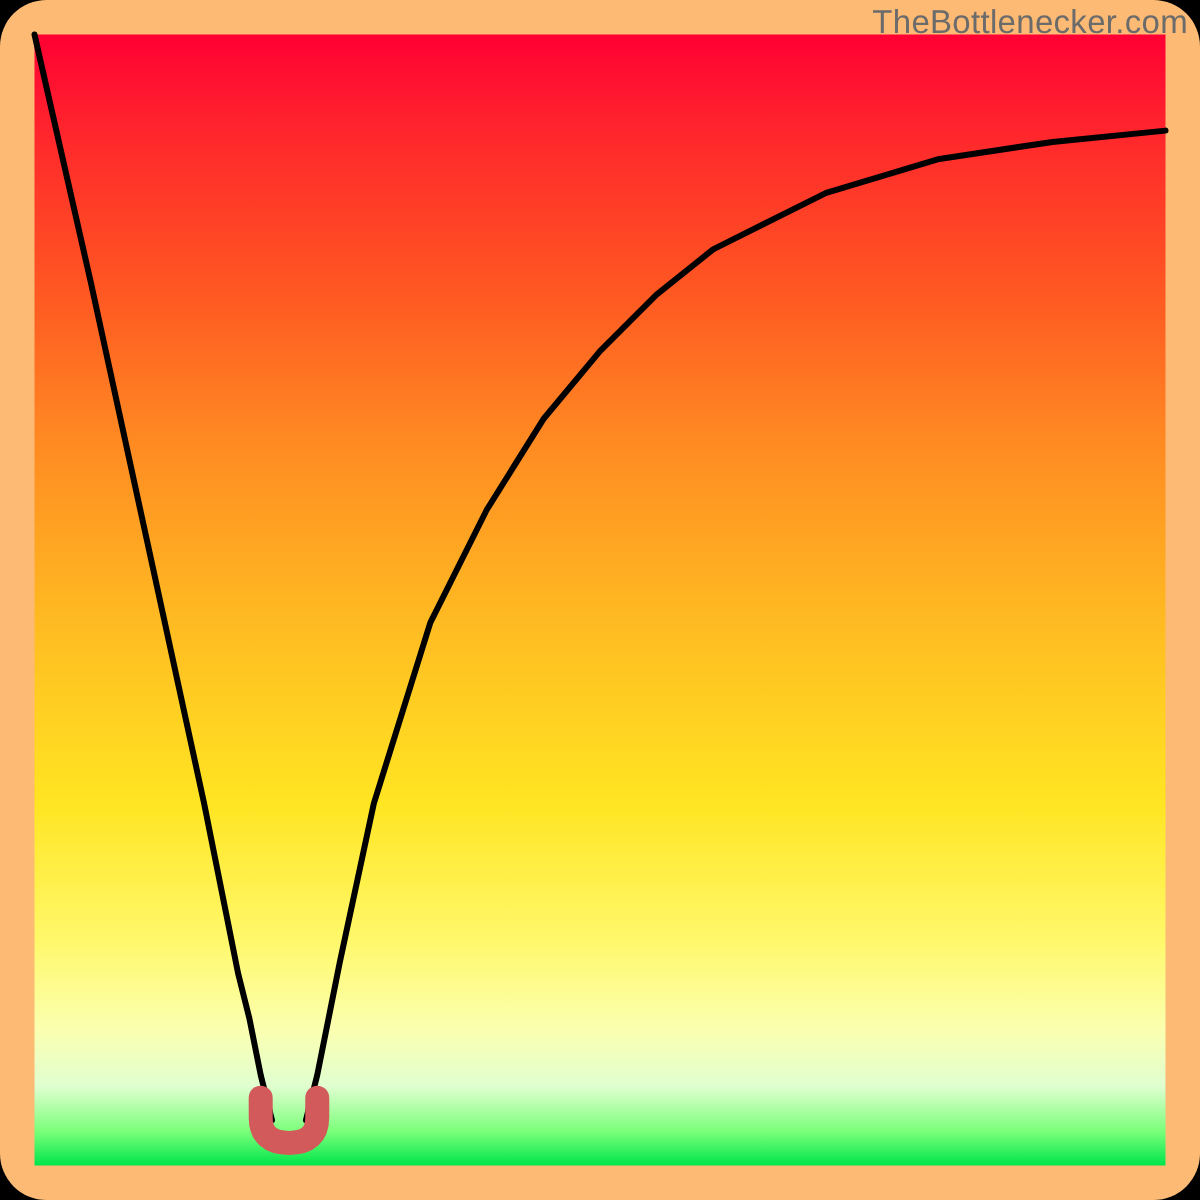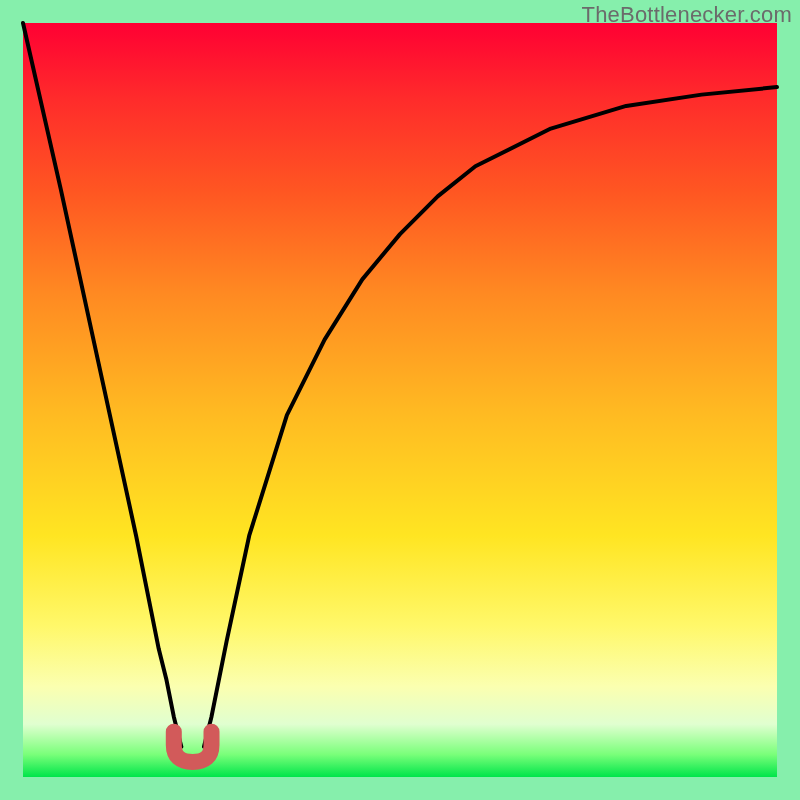--- a/index.html
+++ b/index.html
@@ -10,21 +10,22 @@
     overflow: hidden;
     background: #000;
     font-family: Arial, Helvetica, sans-serif;
   }
   .frame {
     position: absolute;
     top: 0;
     left: 0;
     width: 800px;
     height: 800px;
-    background: #86efac;
+    background: #fdba74;
+    border-radius: 31px;
   }
   .plot-area {
     position: absolute;
     top: 23px;
     left: 23px;
     width: 754px;
     height: 754px;
     background: linear-gradient(to bottom,
       #ff0033 0%,
       #ff2b2b 10%,

